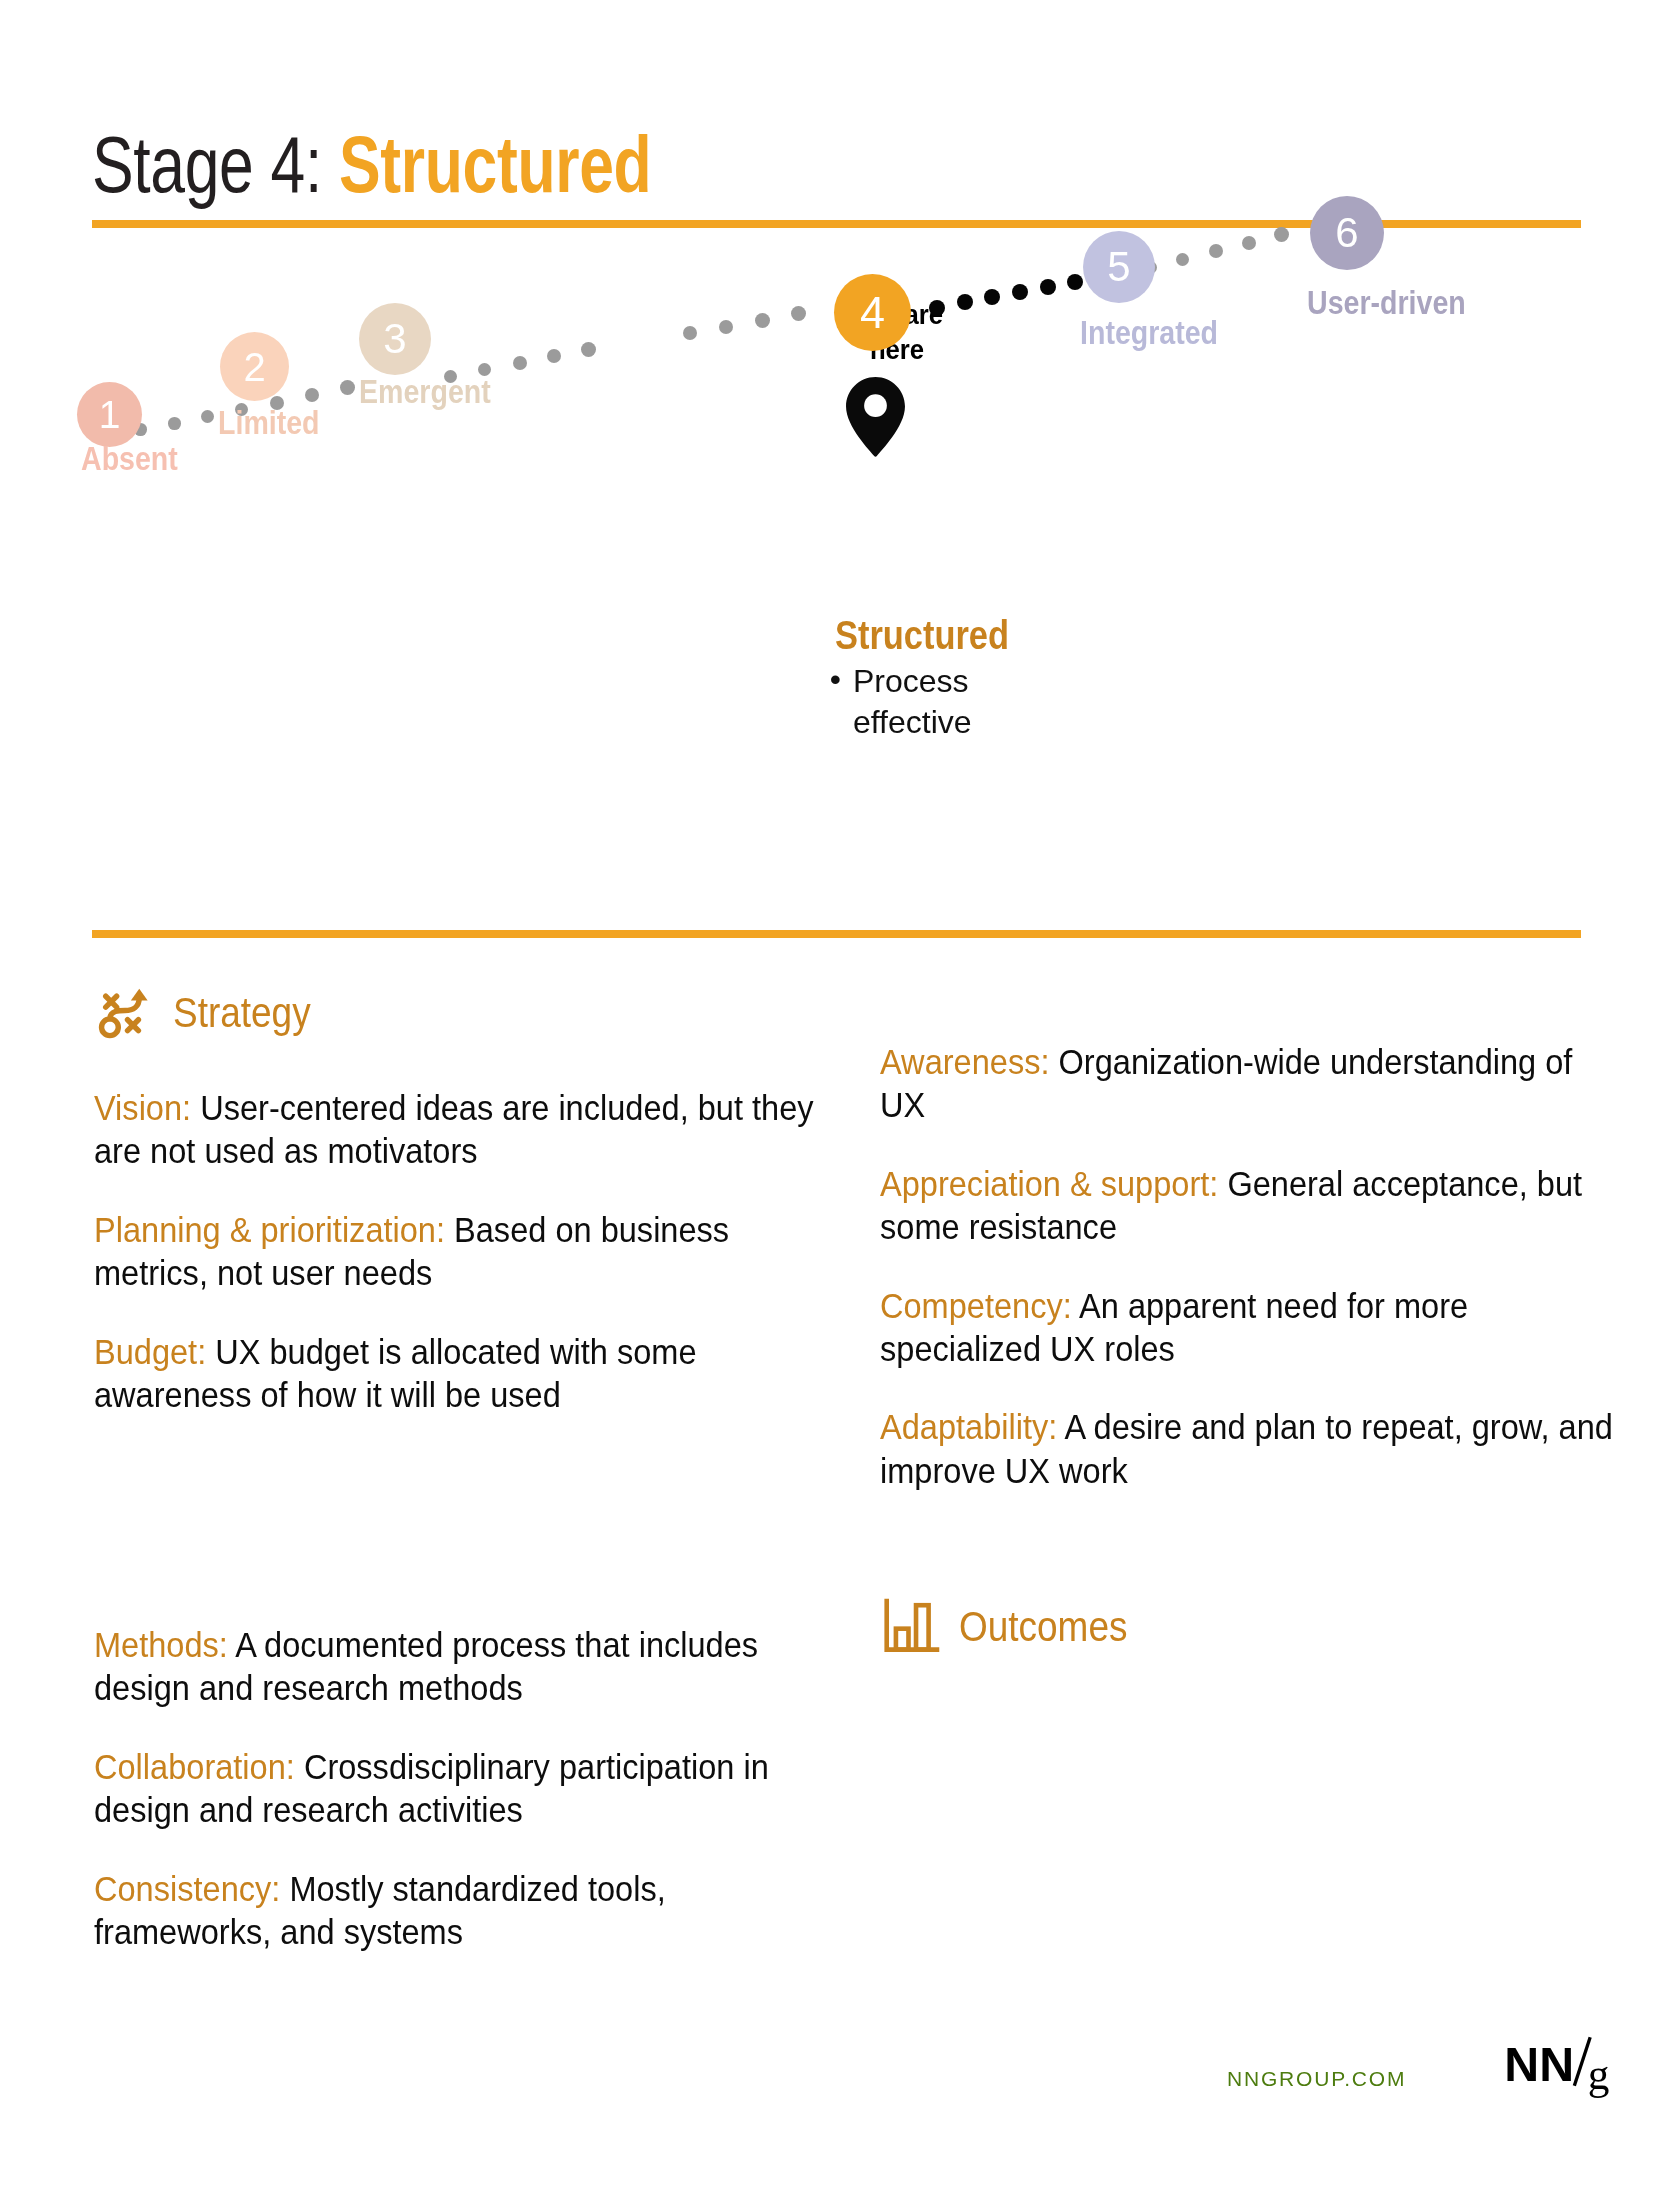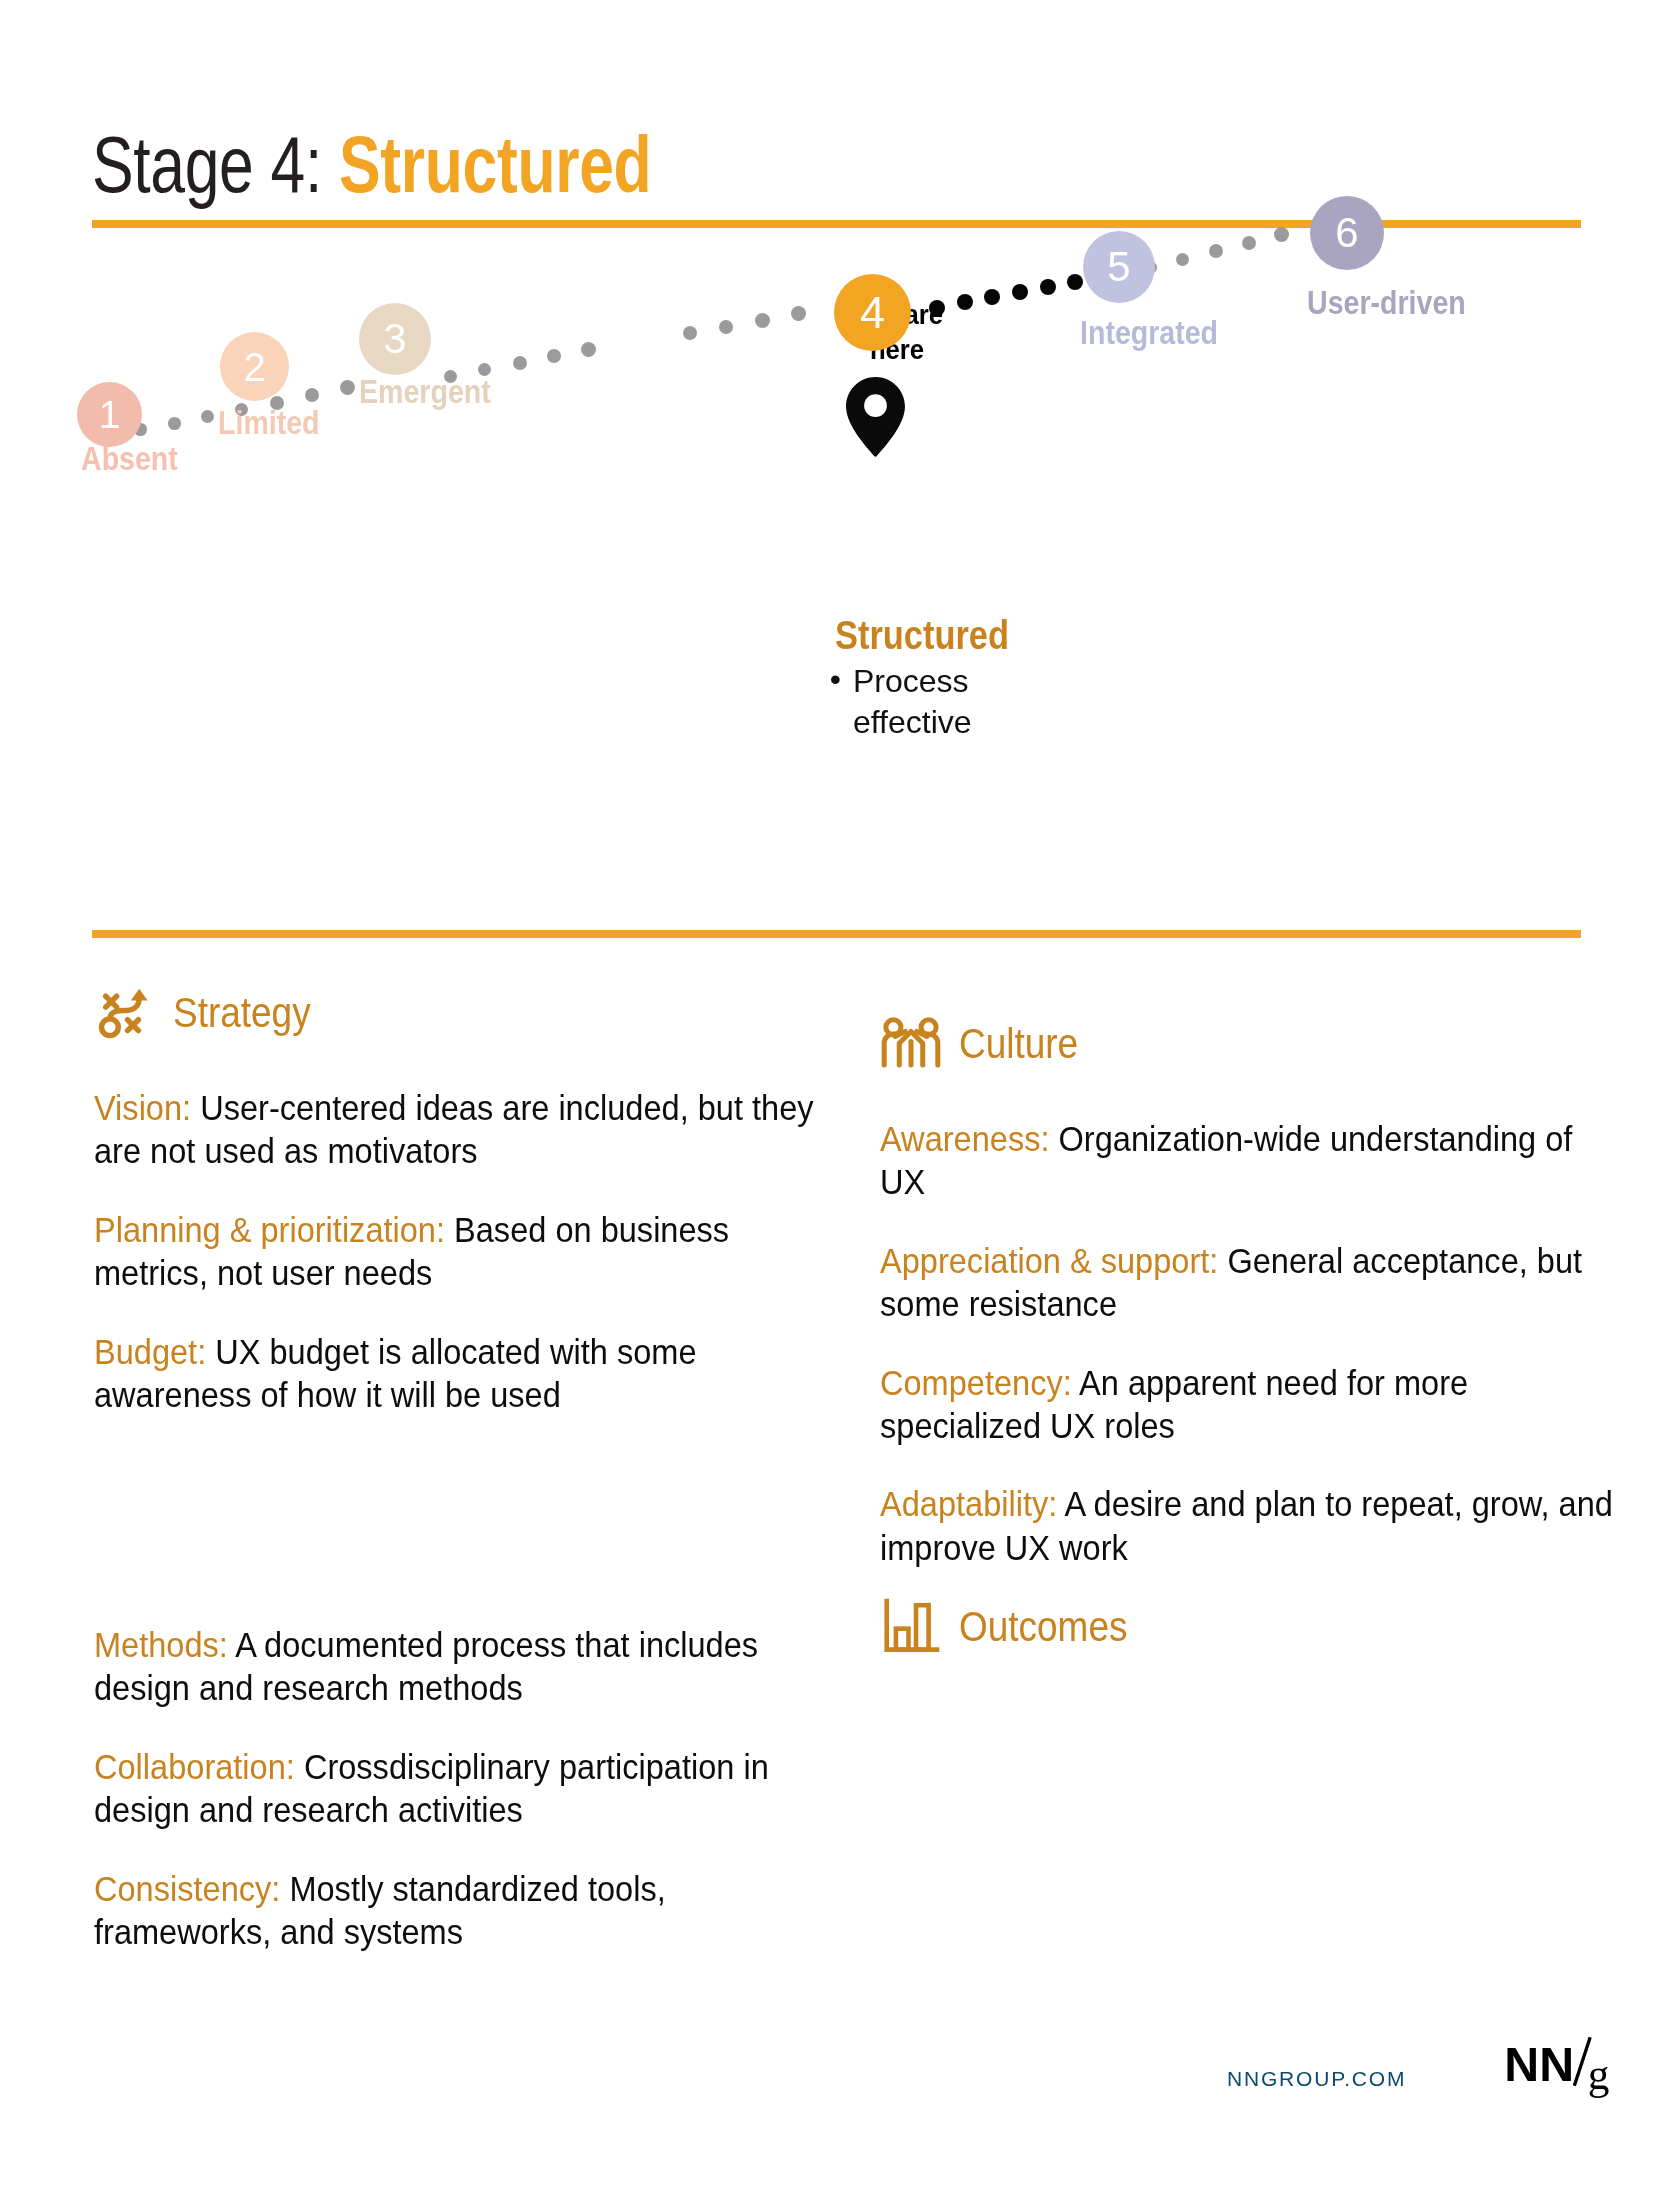--- a/index.html
+++ b/index.html
@@ -179,21 +179,21 @@
     font-weight: 400;
   }
 
   
   #footer-domain {
     position: absolute;
     left: 1227px;
     top: 2067px;
     font-size: 21px;
     letter-spacing: 1.8px;
-    color: #0c4a6e;
+    color: #4d7c0f;
     font-family: "Liberation Sans", sans-serif;
   }
   #footer-logo {
     position: absolute;
     left: 1504px;
     top: 2034px;
     height: 65px;
     width: 109px;
   }
 </style>
@@ -306,35 +306,20 @@
     <p class="panel-item">
       <span class="term">Planning &amp; prioritization:</span><span> Based on business metrics, not user needs</span>
     </p>
     <p class="panel-item">
       <span class="term">Budget:</span><span> UX budget is allocated with some awareness of how it will be used</span>
     </p>
   </div>
 </section>
 
 <section class="panel" id="panel-culture">
-  <div class="panel-head">
-    <svg class="panel-icon" viewBox="0 0 74 74">
-      <g fill="none" stroke="#c8821e" stroke-width="6" stroke-linecap="round" stroke-linejoin="round">
-        <circle cx="16" cy="17" r="9"></circle>
-        <circle cx="58" cy="17" r="9"></circle>
-        <path d="M5 62 V36 a11 11 0 0 1 11-11 h2"></path>
-        <path d="M69 62 V36 a11 11 0 0 0 -11-11 h-2"></path>
-        <path d="M23 62 V36 L37 22 L51 36 V62"></path>
-        <path d="M18 28 L30 22"></path>
-        <path d="M56 28 L44 22"></path>
-        <path d="M37 62 V34"></path>
-      </g>
-    </svg>
-    <div class="panel-title">Culture</div>
-  </div>
   <div class="panel-items">
     <p class="panel-item">
       <span class="term">Awareness:</span><span> Organization-wide understanding of UX</span>
     </p>
     <p class="panel-item">
       <span class="term">Appreciation &amp; support:</span><span> General acceptance, but some resistance</span>
     </p>
     <p class="panel-item">
       <span class="term">Competency:</span><span> An apparent need for more specialized UX roles</span>
     </p>

